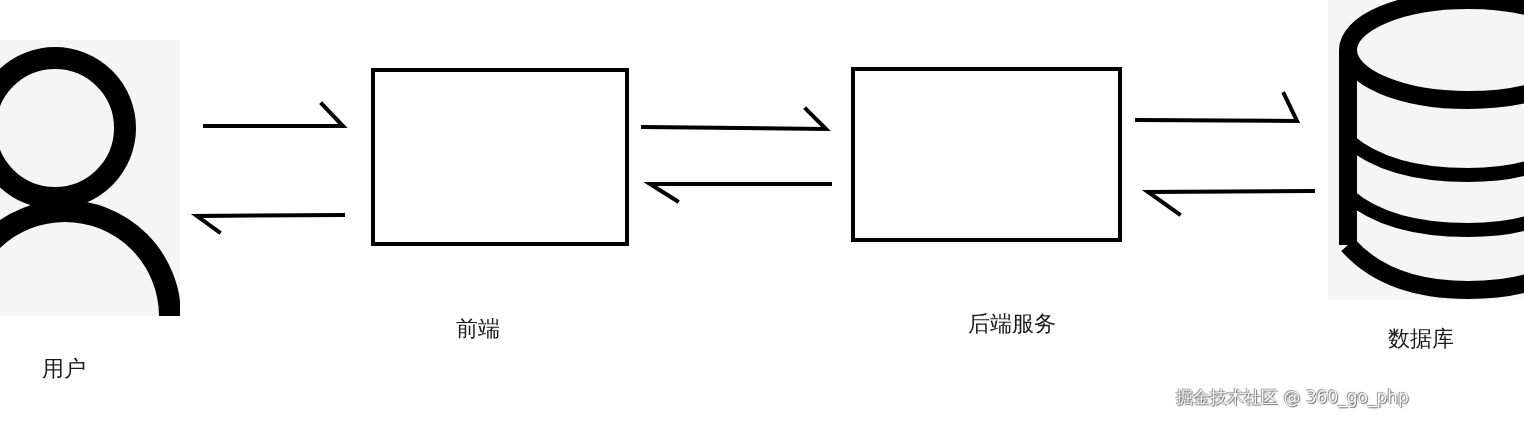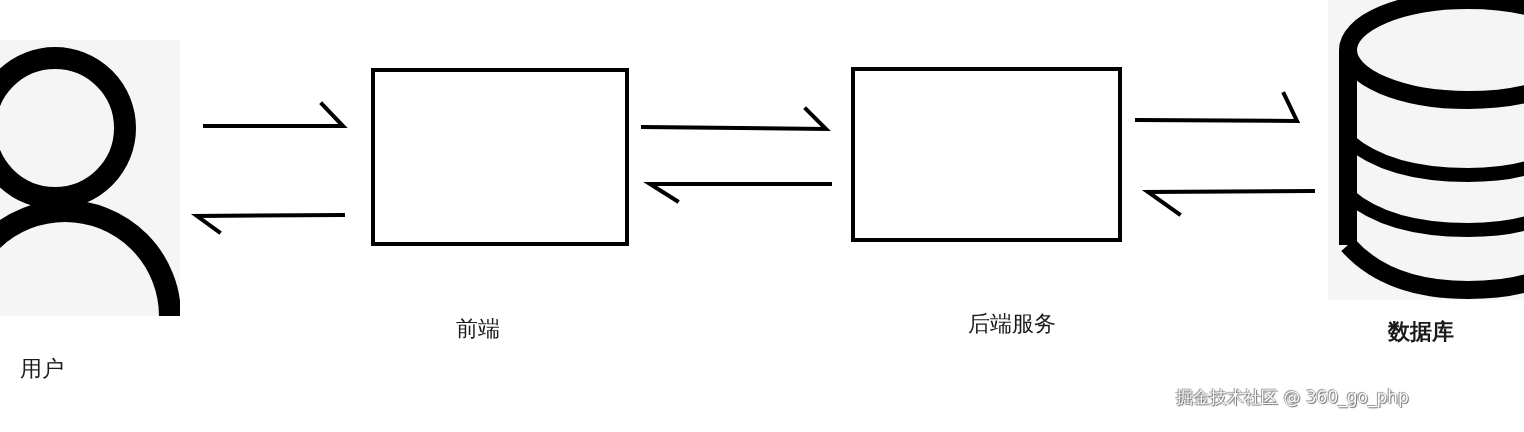--- a/index.html
+++ b/index.html
@@ -14,37 +14,37 @@
   svg.arrows { position:absolute; left:0; top:0; }
 </style>
 </head>
 <body>
 
 <div class="icon-bg" style="left:0;top:40px;width:180px;height:276px;"></div>
 <svg class="abs" style="left:0;top:40px;" width="180" height="276" viewBox="0 0 180 276">
   <circle cx="55" cy="88" r="70" fill="none" stroke="#000" stroke-width="22"></circle>
   <path d="M -40 276 A 100 100 0 0 1 170 276" fill="none" stroke="#000" stroke-width="22"></path>
 </svg>
-<div class="label" style="left:20px;top:354px;">用户</div>
+<div class="label" style="left:42px;top:354px;">用户</div>
 
 <div class="box" style="left:371px;top:68px;width:258px;height:178px;"></div>
 <div class="label" style="left:456px;top:314px;">前端</div>
 
 <div class="box" style="left:851px;top:67px;width:271px;height:175px;"></div>
 <div class="label" style="left:968px;top:309px;">后端服务</div>
 
 <div class="icon-bg" style="left:1328px;top:0;width:196px;height:300px;"></div>
 <svg class="abs" style="left:1328px;top:0;" width="196" height="300" viewBox="0 0 196 300">
   <ellipse cx="140" cy="50" rx="120" ry="50" fill="none" stroke="#000" stroke-width="18"></ellipse>
   <path d="M 20 50 L 20 245" fill="none" stroke="#000" stroke-width="18"></path>
   <path d="M 20 140 Q 60 175 140 175 Q 190 175 220 160" fill="none" stroke="#000" stroke-width="14"></path>
   <path d="M 20 195 Q 60 230 140 230 Q 190 230 220 215" fill="none" stroke="#000" stroke-width="14"></path>
   <path d="M 20 245 Q 60 290 140 290 Q 190 290 220 275" fill="none" stroke="#000" stroke-width="18"></path>
 </svg>
-<div class="label" style="left:1388px;top:317px;font-weight:bold;">数据库</div>
+<div class="label" style="left:1388px;top:324px;">数据库</div>
 
 <svg class="arrows" width="1524" height="432">
   <g stroke="#000" stroke-width="4" fill="none" stroke-linecap="square">
 
     <g>
       <path d="M 205 126 L 343 126 L 322 104"></path>
     </g>
 
     <g>
       <path d="M 343 215 L 197 216 L 219 232"></path>

